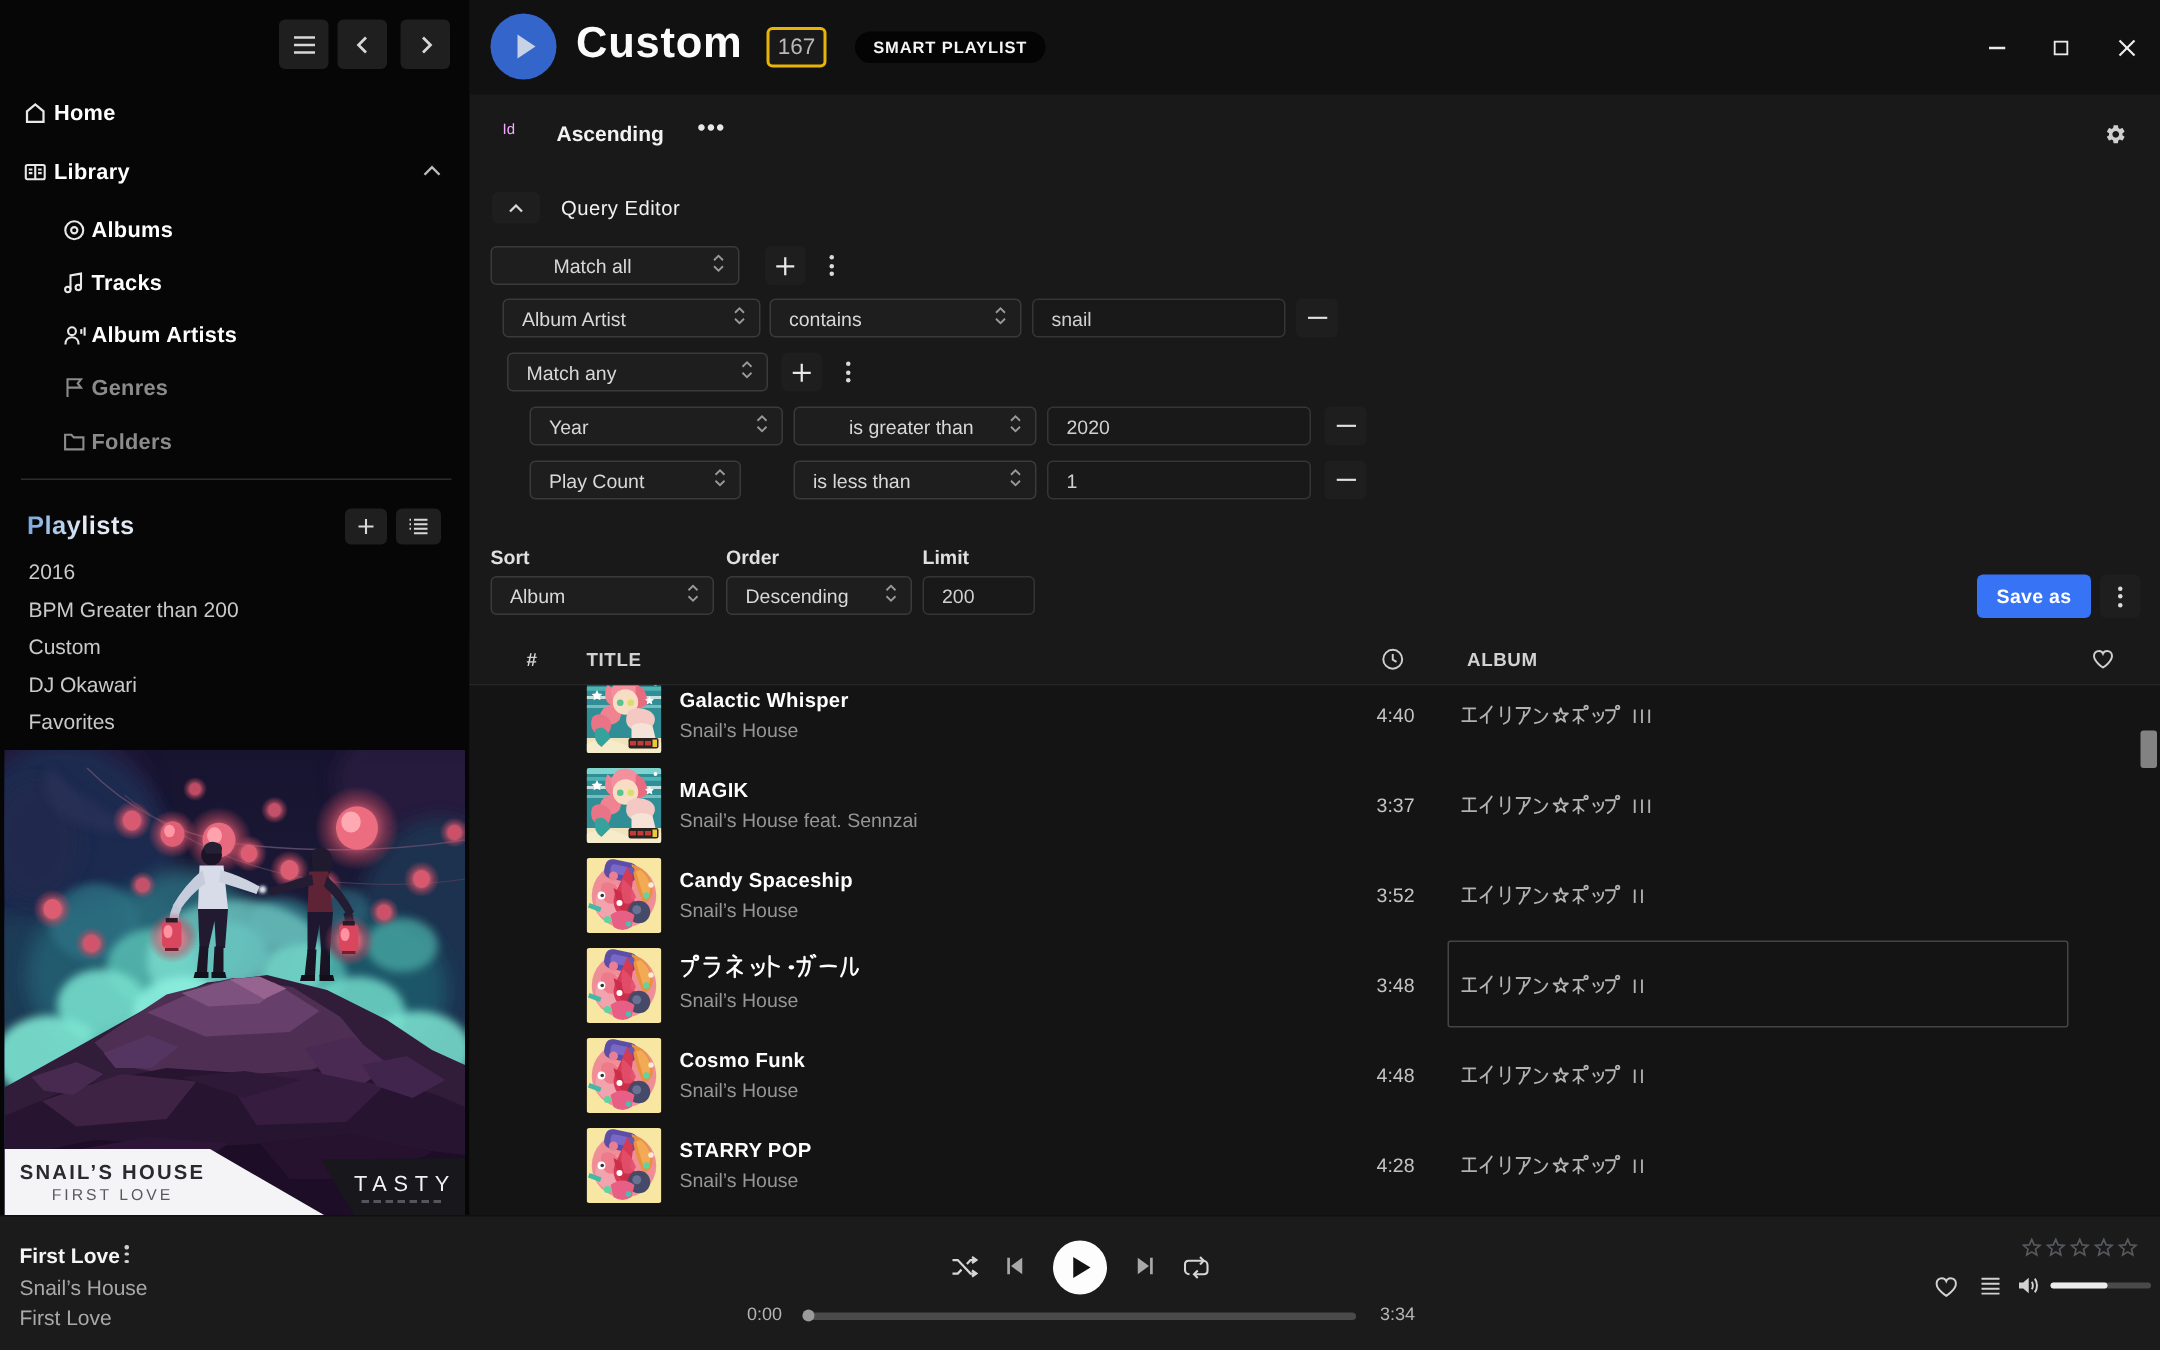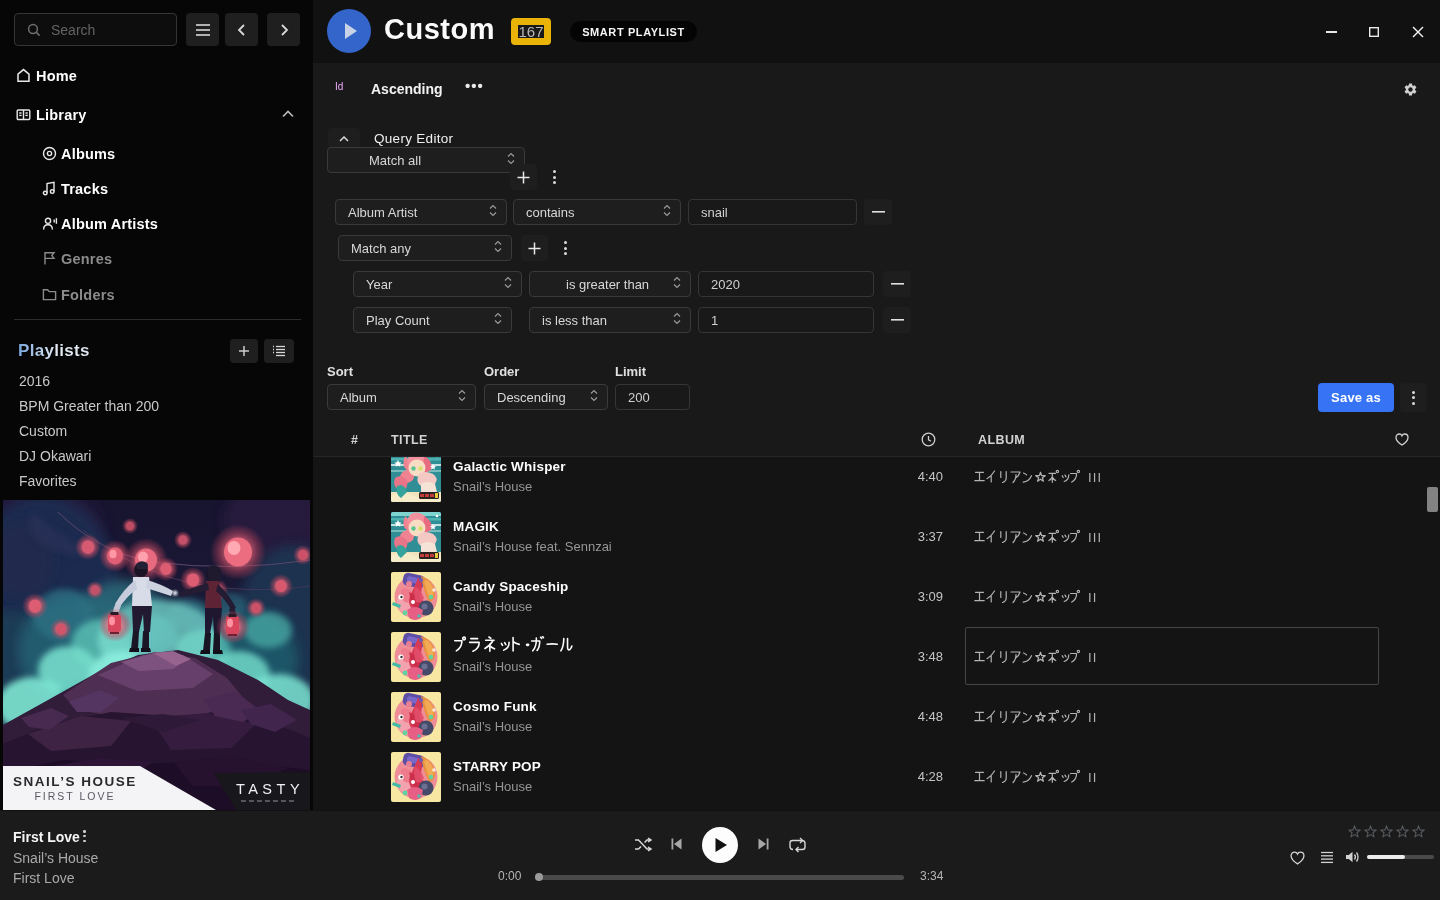--- a/index.html
+++ b/index.html
@@ -166,27 +166,20 @@
         <path d="M24 14 Q30 18 33 26 Q30 32 25 30 Q22 22 24 14 Z" fill="#e2506a" opacity=".9"></path>
         <circle cx="18" cy="12" r="3" fill="#e87f92"></circle>
         <circle cx="30" cy="8" r="2" fill="#6a5ab2"></circle>
         <circle cx="43" cy="18" r="1.8" fill="#fff" opacity=".8"></circle>
   </g>
 </defs>
 </svg>
 <div id="app">
   <div id="sidebar">
 
-    <div class="abs" style="left:14px;top:13px;width:163px;height:33px;border:1px solid #353535;border-radius:4px;background:#0d0d0d;">
-      <svg class="abs" style="left:11px;top:8px;" width="16" height="16" viewBox="0 0 16 16" fill="none" stroke="#6f6f6f" stroke-width="1.5">
-          <circle cx="7" cy="7" r="4.4"></circle>
-          <line x1="10.4" y1="10.4" x2="13.6" y2="13.6"></line>
-        </svg>
-      <div class="abs" style="left:36px;top:8px;font-size:14px;color:#636363;">Search</div>
-    </div>
     <div class="sbtn" style="left:186px;">
       <svg width="16" height="14" viewBox="0 0 16 14" stroke="#d8d8d8" stroke-width="1.6">
           <line x1="1" y1="2" x2="15" y2="2"></line>
           <line x1="1" y1="7" x2="15" y2="7"></line>
           <line x1="1" y1="12" x2="15" y2="12"></line>
         </svg>
     </div>
     <div class="sbtn" style="left:225px;">
       <svg width="14" height="14" viewBox="0 0 14 14" fill="none" stroke="#d8d8d8" stroke-width="1.8">
           <polyline points="9,2 4,7 9,12"></polyline>
@@ -426,21 +419,21 @@
     </svg>
     </div>
   </div>
   <div id="main">
     <div id="topstrip">
       <div class="abs" style="left:14px;top:9px;width:44px;height:44px;border-radius:50%;background:#3465cb;"></div>
       <svg class="abs" style="left:30px;top:22px;" width="15" height="18" viewBox="0 0 15 18">
           <path d="M2 1 L14 9 L2 17 Z" fill="#c7d2e6"></path>
         </svg>
       <div class="abs" style="left:71px;top:13px;font-size:29px;font-weight:bold;color:#fbfbfb;letter-spacing:.5px;">Custom</div>
-      <div class="abs" style="left:198px;top:18px;width:40px;height:27px;background:#191919;border:7px solid #eab308;border-radius:4px;color:#b9b9b9;font-size:15px;display:flex;align-items:center;justify-content:center;">167</div>
+      <div class="abs" style="left:198px;top:18px;width:40px;height:27px;background:#191919;border:2px solid #eab308;border-radius:4px;color:#b9b9b9;font-size:15px;display:flex;align-items:center;justify-content:center;">167</div>
       <div class="abs" style="left:257px;top:21px;width:127px;height:21px;background:#040404;border-radius:11px;color:#f5f5f5;font-size:11px;font-weight:bold;letter-spacing:.6px;display:flex;align-items:center;justify-content:center;">SMART PLAYLIST</div>
 
       <svg class="abs" style="left:1013px;top:31px;" width="11" height="2" viewBox="0 0 11 2">
           <rect width="11" height="2" fill="#e8e8e8"></rect>
         </svg>
       <svg class="abs" style="left:1056px;top:27px;" width="10" height="10" viewBox="0 0 10 10" fill="none" stroke="#e8e8e8" stroke-width="1.4">
           <rect x="0.7" y="0.7" width="8.6" height="8.6"></rect>
         </svg>
       <svg class="abs" style="left:1099px;top:26px;" width="12" height="12" viewBox="0 0 12 12" stroke="#f0f0f0" stroke-width="1.4">
           <line x1="1" y1="1" x2="11" y2="11"></line>
@@ -455,21 +448,21 @@
         <path d="M19.14 12.94c.04-.3.06-.61.06-.94 0-.32-.02-.64-.07-.94l2.03-1.58c.18-.14.23-.41.12-.61l-1.92-3.32c-.12-.22-.37-.29-.59-.22l-2.39.96c-.5-.38-1.03-.7-1.62-.94L14.4 2.81c-.04-.24-.24-.41-.48-.41h-3.84c-.24 0-.43.17-.47.41L9.25 5.35c-.59.24-1.13.57-1.62.94L5.24 5.33c-.22-.08-.47 0-.59.22L2.74 8.87c-.12.21-.08.47.12.61l2.03 1.58c-.05.3-.09.63-.09.94s.02.64.07.94l-2.03 1.58c-.18.14-.23.41-.12.61l1.92 3.32c.12.22.37.29.59.22l2.39-.96c.5.38 1.03.7 1.62.94l.36 2.54c.05.24.24.41.48.41h3.84c.24 0 .44-.17.47-.41l.36-2.54c.59-.24 1.13-.56 1.62-.94l2.39.96c.22.08.47 0 .59-.22l1.92-3.32c.12-.22.07-.47-.12-.61l-2.01-1.58zM12 15.6c-1.98 0-3.6-1.62-3.6-3.6s1.62-3.6 3.6-3.6 3.6 1.62 3.6 3.6-1.62 3.6-3.6 3.6z"></path>
       </svg>
 
     <div class="qbtn" style="left:15px;top:128px;width:32px;height:21px;">
       <svg width="10" height="6" viewBox="0 0 10 6" fill="none" stroke="#d8d8d8" stroke-width="1.5">
           <polyline points="1,5 5,1 9,5"></polyline>
         </svg>
     </div>
     <div class="abs" style="left:61px;top:131px;font-size:13.5px;font-weight:400;color:#f0f0f0;letter-spacing:.3px;">Query Editor</div>
 
-    <div class="sel" style="left:14px;top:147px;width:198px;height:26px;padding-left:41px;">Match all<span class="ud"><svg width="8" height="12" viewBox="0 0 8 12" fill="none" stroke="#9a9a9a" stroke-width="1.2">
+    <div class="sel" style="left:14px;top:164px;width:166px;height:26px;padding-left:41px;">Match all<span class="ud"><svg width="8" height="12" viewBox="0 0 8 12" fill="none" stroke="#9a9a9a" stroke-width="1.2">
             <polyline points="1,4 4,1 7,4"></polyline>
             <polyline points="1,8 4,11 7,8"></polyline>
           </svg></span></div>
     <div class="qbtn" style="left:197px;top:164px;width:27px;height:26px;">
         <svg width="13" height="13" viewBox="0 0 13 13" stroke="#e8e8e8" stroke-width="1.5">
           <line x1="6.5" y1="0.5" x2="6.5" y2="12.5"></line>
           <line x1="0.5" y1="6.5" x2="12.5" y2="6.5"></line>
         </svg>
       </div>
     <div class="abs" style="left:236px;top:164px;width:10px;height:26px;display:flex;flex-direction:column;align-items:center;justify-content:center;gap:2.5px;">
@@ -517,21 +510,21 @@
             <polyline points="1,4 4,1 7,4"></polyline>
             <polyline points="1,8 4,11 7,8"></polyline>
           </svg></span></div>
     <div class="inp" style="left:385px;top:271px;width:176px;height:26px;">2020</div>
     <div class="qbtn" style="left:570px;top:271px;width:28px;height:26px;">
         <svg width="13" height="2" viewBox="0 0 13 2">
           <rect width="13" height="1.6" fill="#e0e0e0"></rect>
         </svg>
       </div>
 
-    <div class="sel" style="left:40px;top:307px;width:159px;height:26px;">Play Count<span class="ud"><svg width="8" height="12" viewBox="0 0 8 12" fill="none" stroke="#9a9a9a" stroke-width="1.2">
+    <div class="sel" style="left:40px;top:307px;width:141px;height:26px;">Play Count<span class="ud"><svg width="8" height="12" viewBox="0 0 8 12" fill="none" stroke="#9a9a9a" stroke-width="1.2">
             <polyline points="1,4 4,1 7,4"></polyline>
             <polyline points="1,8 4,11 7,8"></polyline>
           </svg></span></div>
     <div class="sel" style="left:216px;top:307px;width:162px;height:26px;">is less than<span class="ud"><svg width="8" height="12" viewBox="0 0 8 12" fill="none" stroke="#9a9a9a" stroke-width="1.2">
             <polyline points="1,4 4,1 7,4"></polyline>
             <polyline points="1,8 4,11 7,8"></polyline>
           </svg></span></div>
     <div class="inp" style="left:385px;top:307px;width:176px;height:26px;">1</div>
     <div class="qbtn" style="left:570px;top:307px;width:28px;height:26px;">
         <svg width="13" height="2" viewBox="0 0 13 2">
@@ -603,21 +596,21 @@
             <span class="rn">III</span>
           </div>
       </div>
       <div class="row" style="top:110px;">
         <div class="rnum">19</div>
         <div class="thumb"><svg width="50" height="50">
               <use href="#t2"></use>
             </svg></div>
         <div class="rtitle">Candy Spaceship</div>
         <div class="rsub">Snail’s House</div>
-        <div class="rtime">3:09</div>
+        <div class="rtime">3:52</div>
         <div class="ralbum">
             <svg width="107" height="16" viewBox="0 0 107 15" fill="none" stroke="#b2b2b2" stroke-width="1.2" stroke-linecap="round" stroke-linejoin="round">
               <use href="#alipop"></use>
             </svg>
             <span class="rn">II</span>
           </div>
       </div>
       <div class="row" style="top:170px;">
         <div class="abs" style="left:652px;top:0;width:414px;height:58px;border:1px solid #454545;border-radius:2px;"></div>
         <div class="rnum">20</div>

